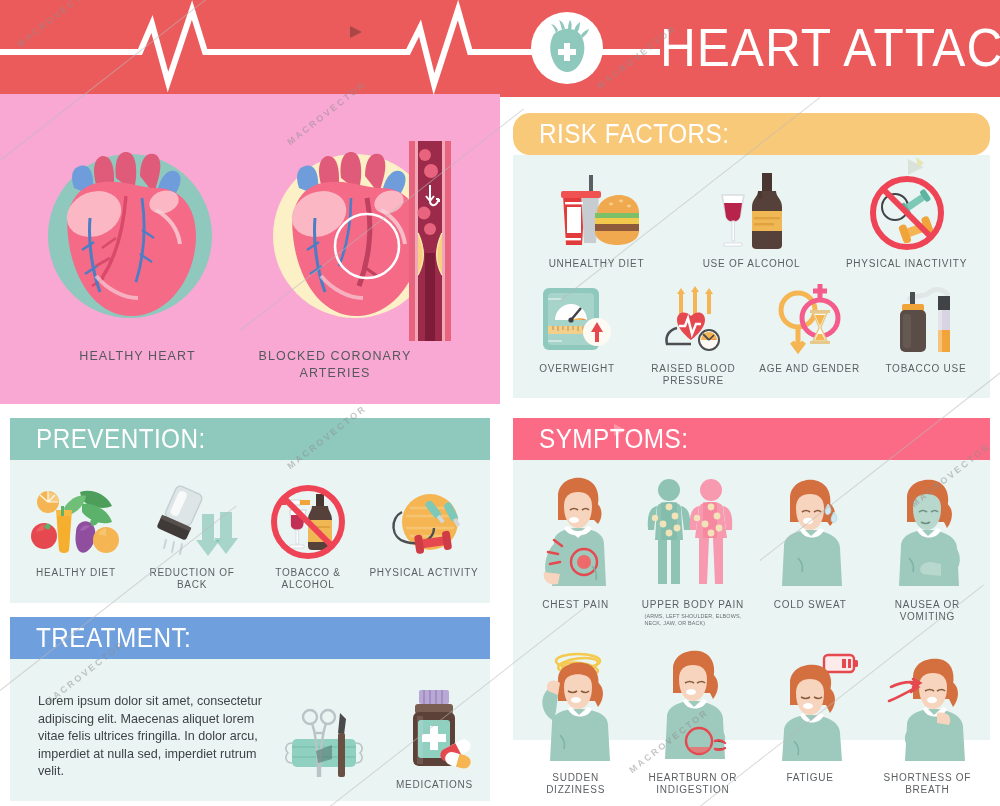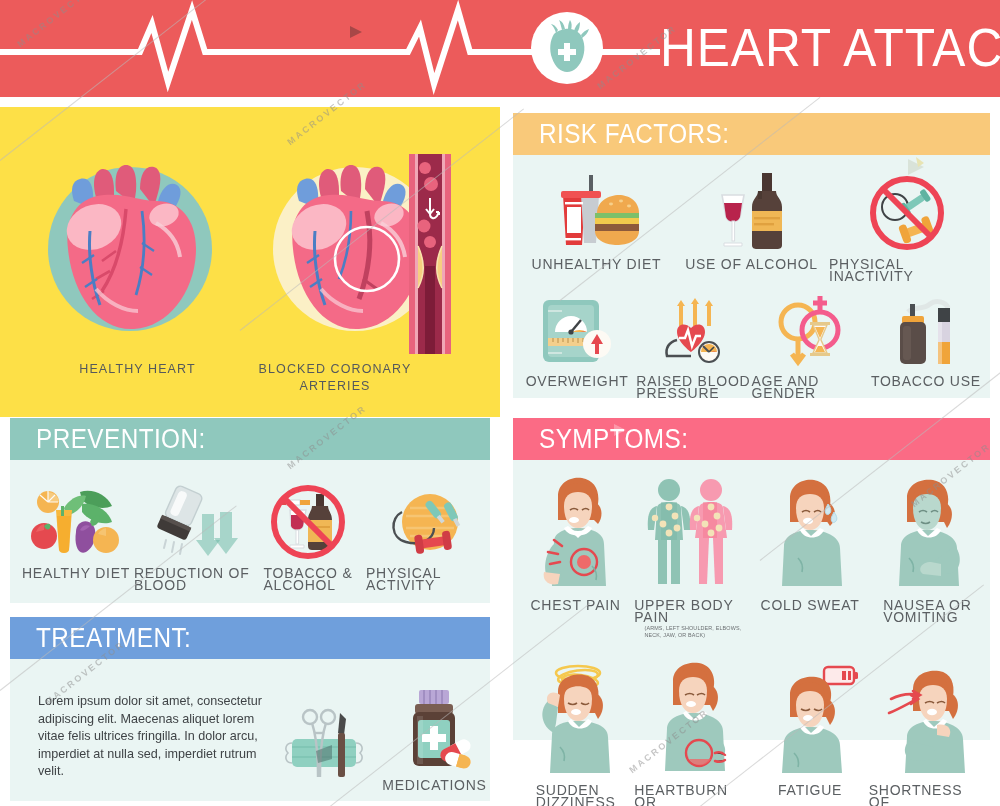--- a/index.html
+++ b/index.html
@@ -38,32 +38,32 @@
     height:42px; display:flex; align-items:center;
     padding-left:26px;
     font-size:27px; color:#ffffff; letter-spacing:0.5px;
     font-family:"Liberation Sans Narrow","Liberation Sans",sans-serif;
     transform-origin:left center;
   }
   .panel-head span { transform:scaleX(0.9); transform-origin:left center; display:inline-block; }
   .panel-body { background:#eaf5f3; }
 
   
-  .hero { position:absolute; left:0; top:107px; width:500px; height:310px; background:#fde047; }
+  .hero { position:absolute; left:0; top:94px; width:500px; height:310px; background:#f9a8d4; }
   .hero-item { position:absolute; text-align:center; }
   .hero-cap {
     font-size:12.5px; letter-spacing:1.1px; color:#55595c; line-height:17px;
   }
 
   
   .grid { display:flex; }
   .cell { flex:1; display:flex; flex-direction:column; align-items:center; }
   .cell-art { display:flex; align-items:flex-end; justify-content:center; }
   .cell-cap {
-    text-align:left; font-size:14px; letter-spacing:0.75px;
+    text-align:center; font-size:10px; letter-spacing:0.75px;
     color:#5b5f62; line-height:12px; margin-top:7px;
   }
   .cell-sub { font-size:5.4px; letter-spacing:0.15px; line-height:7px; color:#6a6e71; margin-top:2px; }
 
   
   .treat-body { display:flex; }
   .treat-text {
     font-size:12.6px; line-height:17.6px; color:#3f4346;
     width:258px; padding:34px 0 0 28px;
     font-family:"Liberation Sans", sans-serif;
@@ -179,21 +179,21 @@
         <circle cx="22" cy="30" r="7" fill="#e8637d"></circle>
         <circle cx="15" cy="72" r="6.5" fill="#e8637d"></circle>
         <circle cx="21" cy="88" r="6" fill="#e8637d"></circle>
         <path d="M21 44 L21 60 M21 60 L17 55 M21 60 L25 55" stroke="#ffffff" stroke-width="2" fill="none"></path>
         <path d="M21 60 C21 64 25 66 28 62 L30 58 M30 58 L27 58 M30 58 L30 61" stroke="#ffffff" stroke-width="2" fill="none"></path>
       </svg>
     </div>
   </div>
 
   <div class="panel" style="left:513px; top:113px; width:477px;">
-    <div class="panel-head" style="background:#f9c97a;">
+    <div class="panel-head" style="background:#f9c97a;border-radius:17px;">
       <span>RISK FACTORS:</span>
     </div>
     <div class="panel-body" style="height:243px; padding:18px 6px 8px;">
 
       <div class="grid">
 
         <div class="cell">
           <div class="cell-art" style="height:78px;">
             <svg width="84" height="78" viewBox="0 0 84 78">
               <rect x="34" y="2" width="4" height="22" fill="#5a5f63"></rect>
@@ -387,21 +387,21 @@
                 <rect x="20" y="38" width="32" height="14" rx="3" fill="#3f3a38"></rect>
                 <rect x="20" y="38" width="32" height="4" fill="#57504d"></rect>
               </g>
               <g stroke="#c9d4d6" stroke-width="2" stroke-linecap="round">
                 <path d="M22 56 L20 64 M30 58 L28 68 M38 60 L36 70"></path>
               </g>
               <path d="M58 30 L58 56 L52 56 L64 72 L76 56 L70 56 L70 30 Z" fill="#6fb9a7" opacity=".55"></path>
               <path d="M76 28 L76 54 L70 54 L82 70 L94 54 L88 54 L88 28 Z" fill="#6fb9a7" opacity=".55"></path>
             </svg>
           </div>
-          <div class="cell-cap" style="white-space:pre-line;">REDUCTION OF BLOOD</div>
+          <div class="cell-cap" style="white-space:pre-line;">REDUCTION OF BACK</div>
         </div>
 
         <div class="cell">
           <div class="cell-art" style="height:76px;">
             <svg width="96" height="76" viewBox="0 0 96 76">
               <circle cx="48" cy="38" r="34" fill="none" stroke="#f4b2bb" stroke-width="3"></circle>
               <g>
                 <rect x="26" y="16" width="14" height="5" fill="#ffffff" stroke="#cfd8da" stroke-width="1"></rect>
                 <rect x="40" y="16" width="10" height="5" fill="#f0a43a"></rect>
                 <rect x="22" y="16" width="4" height="5" fill="#e5494f"></rect>

